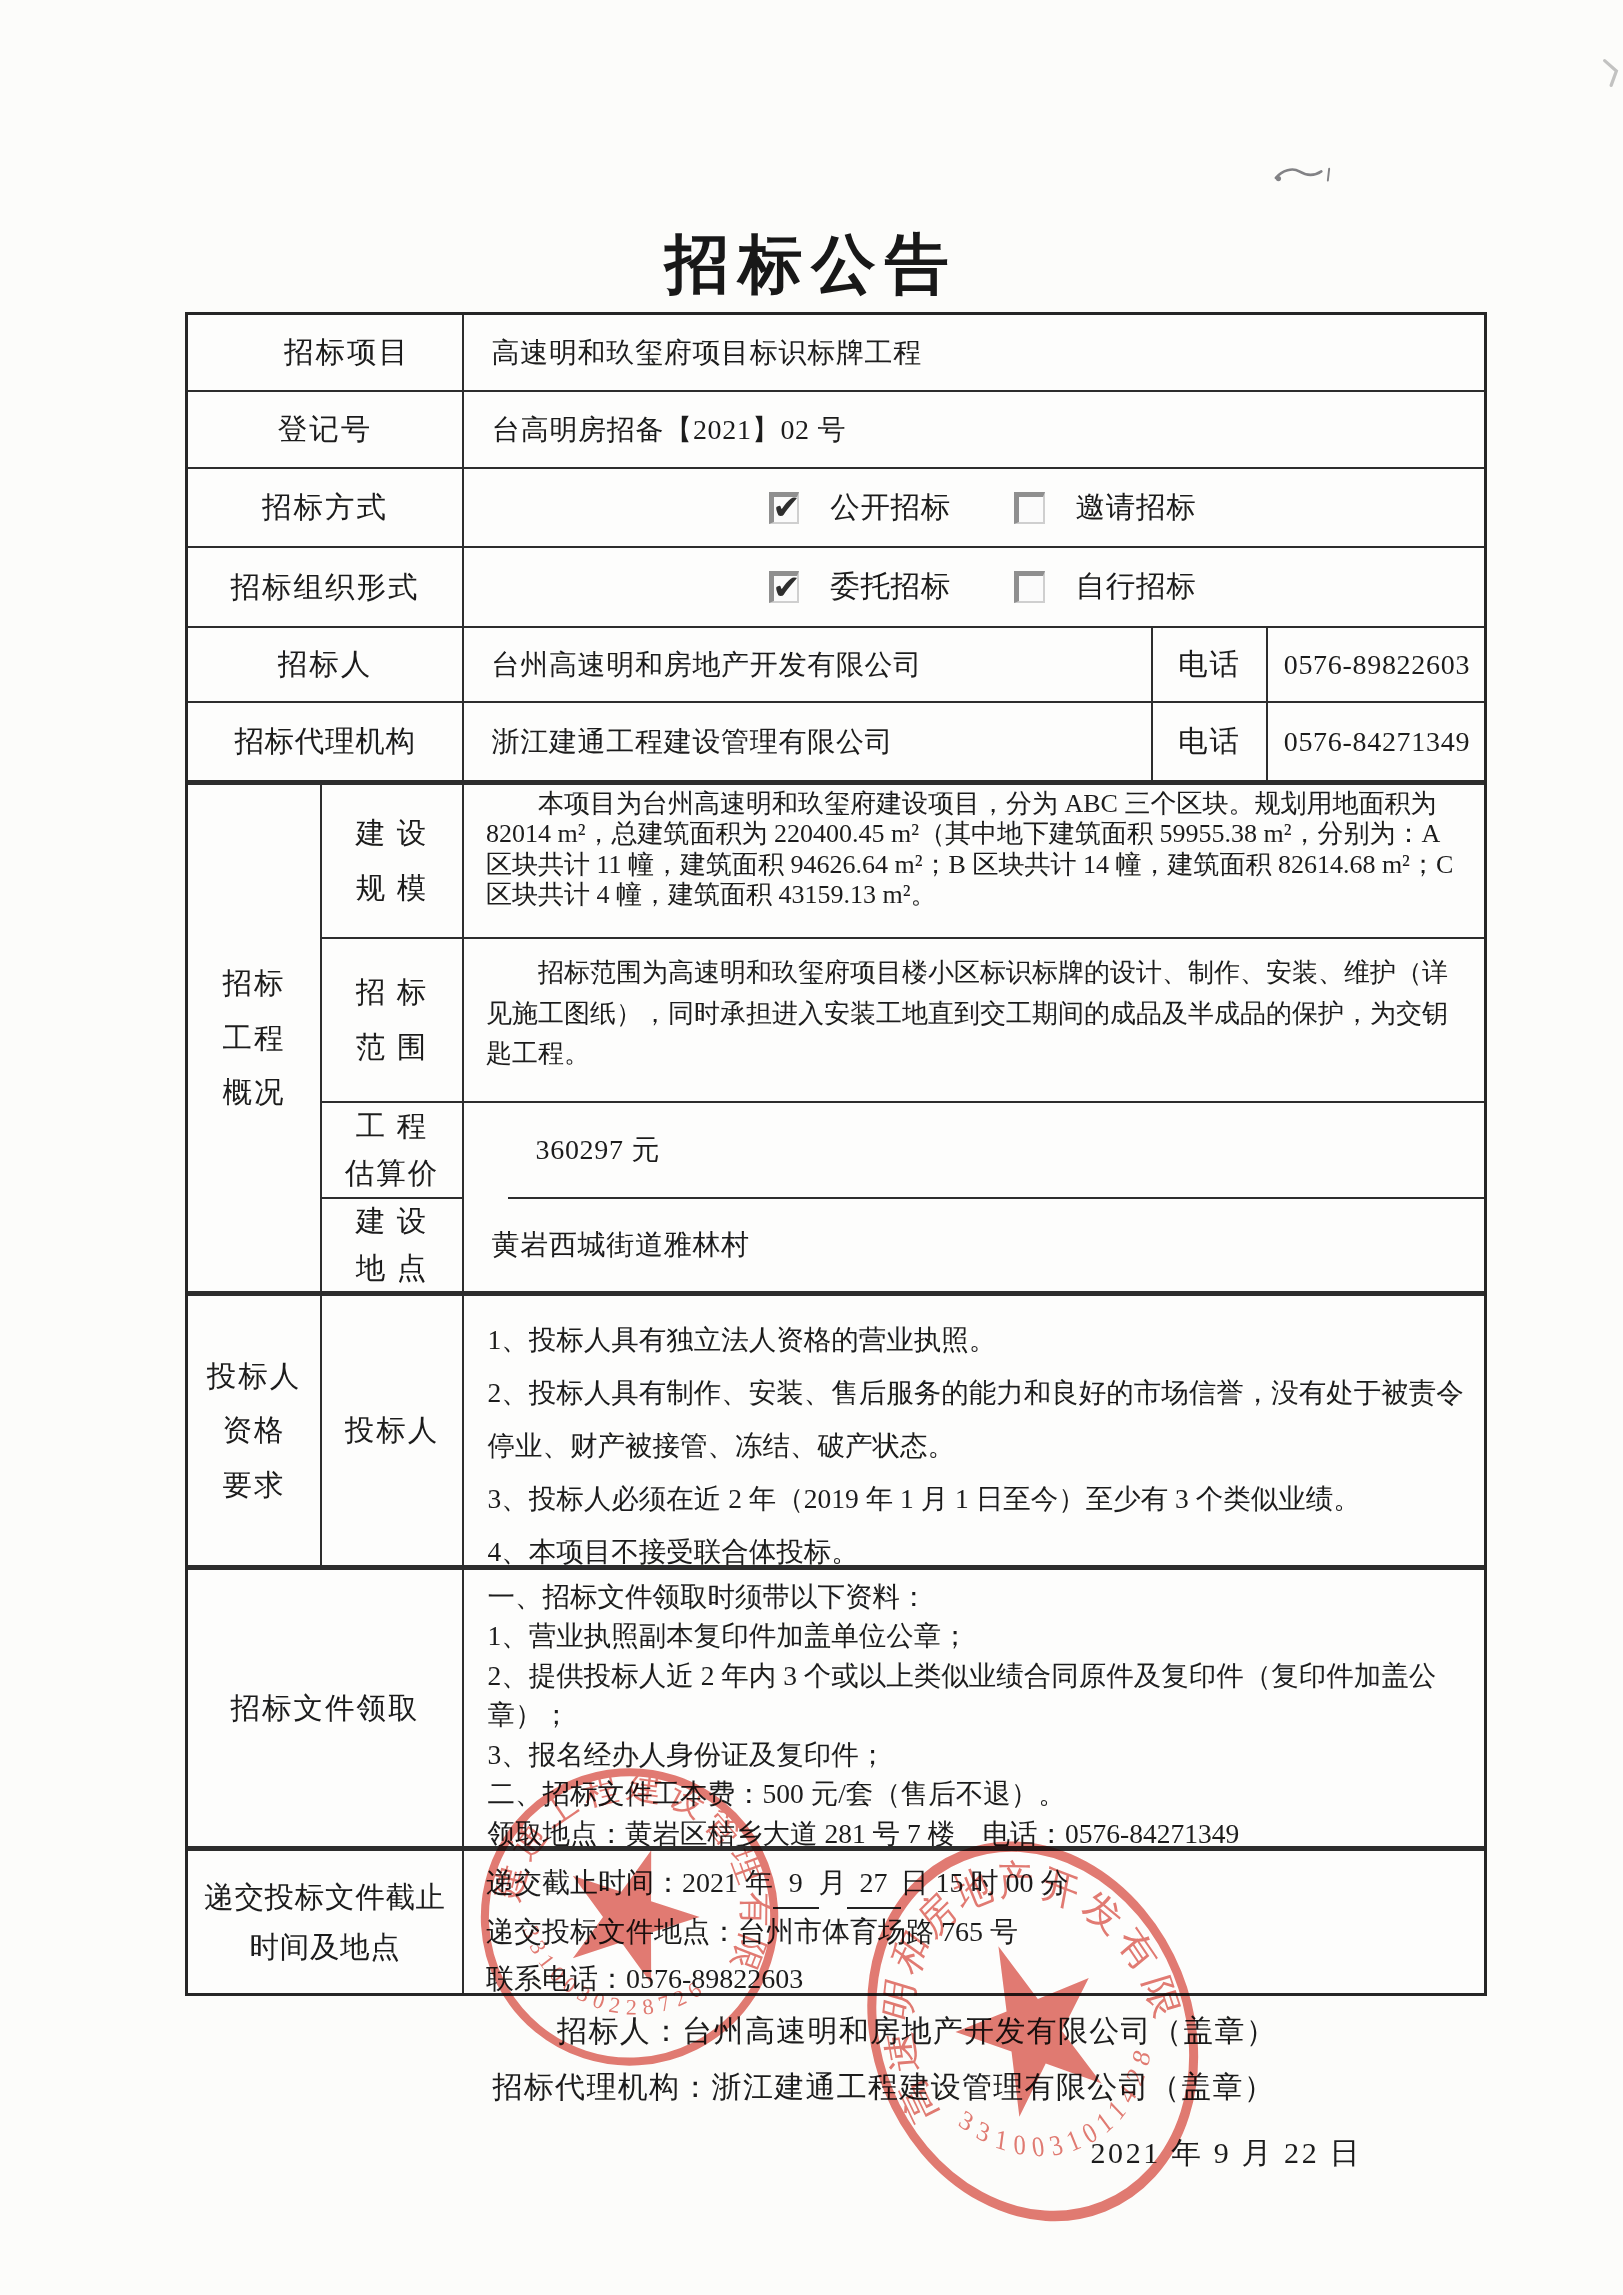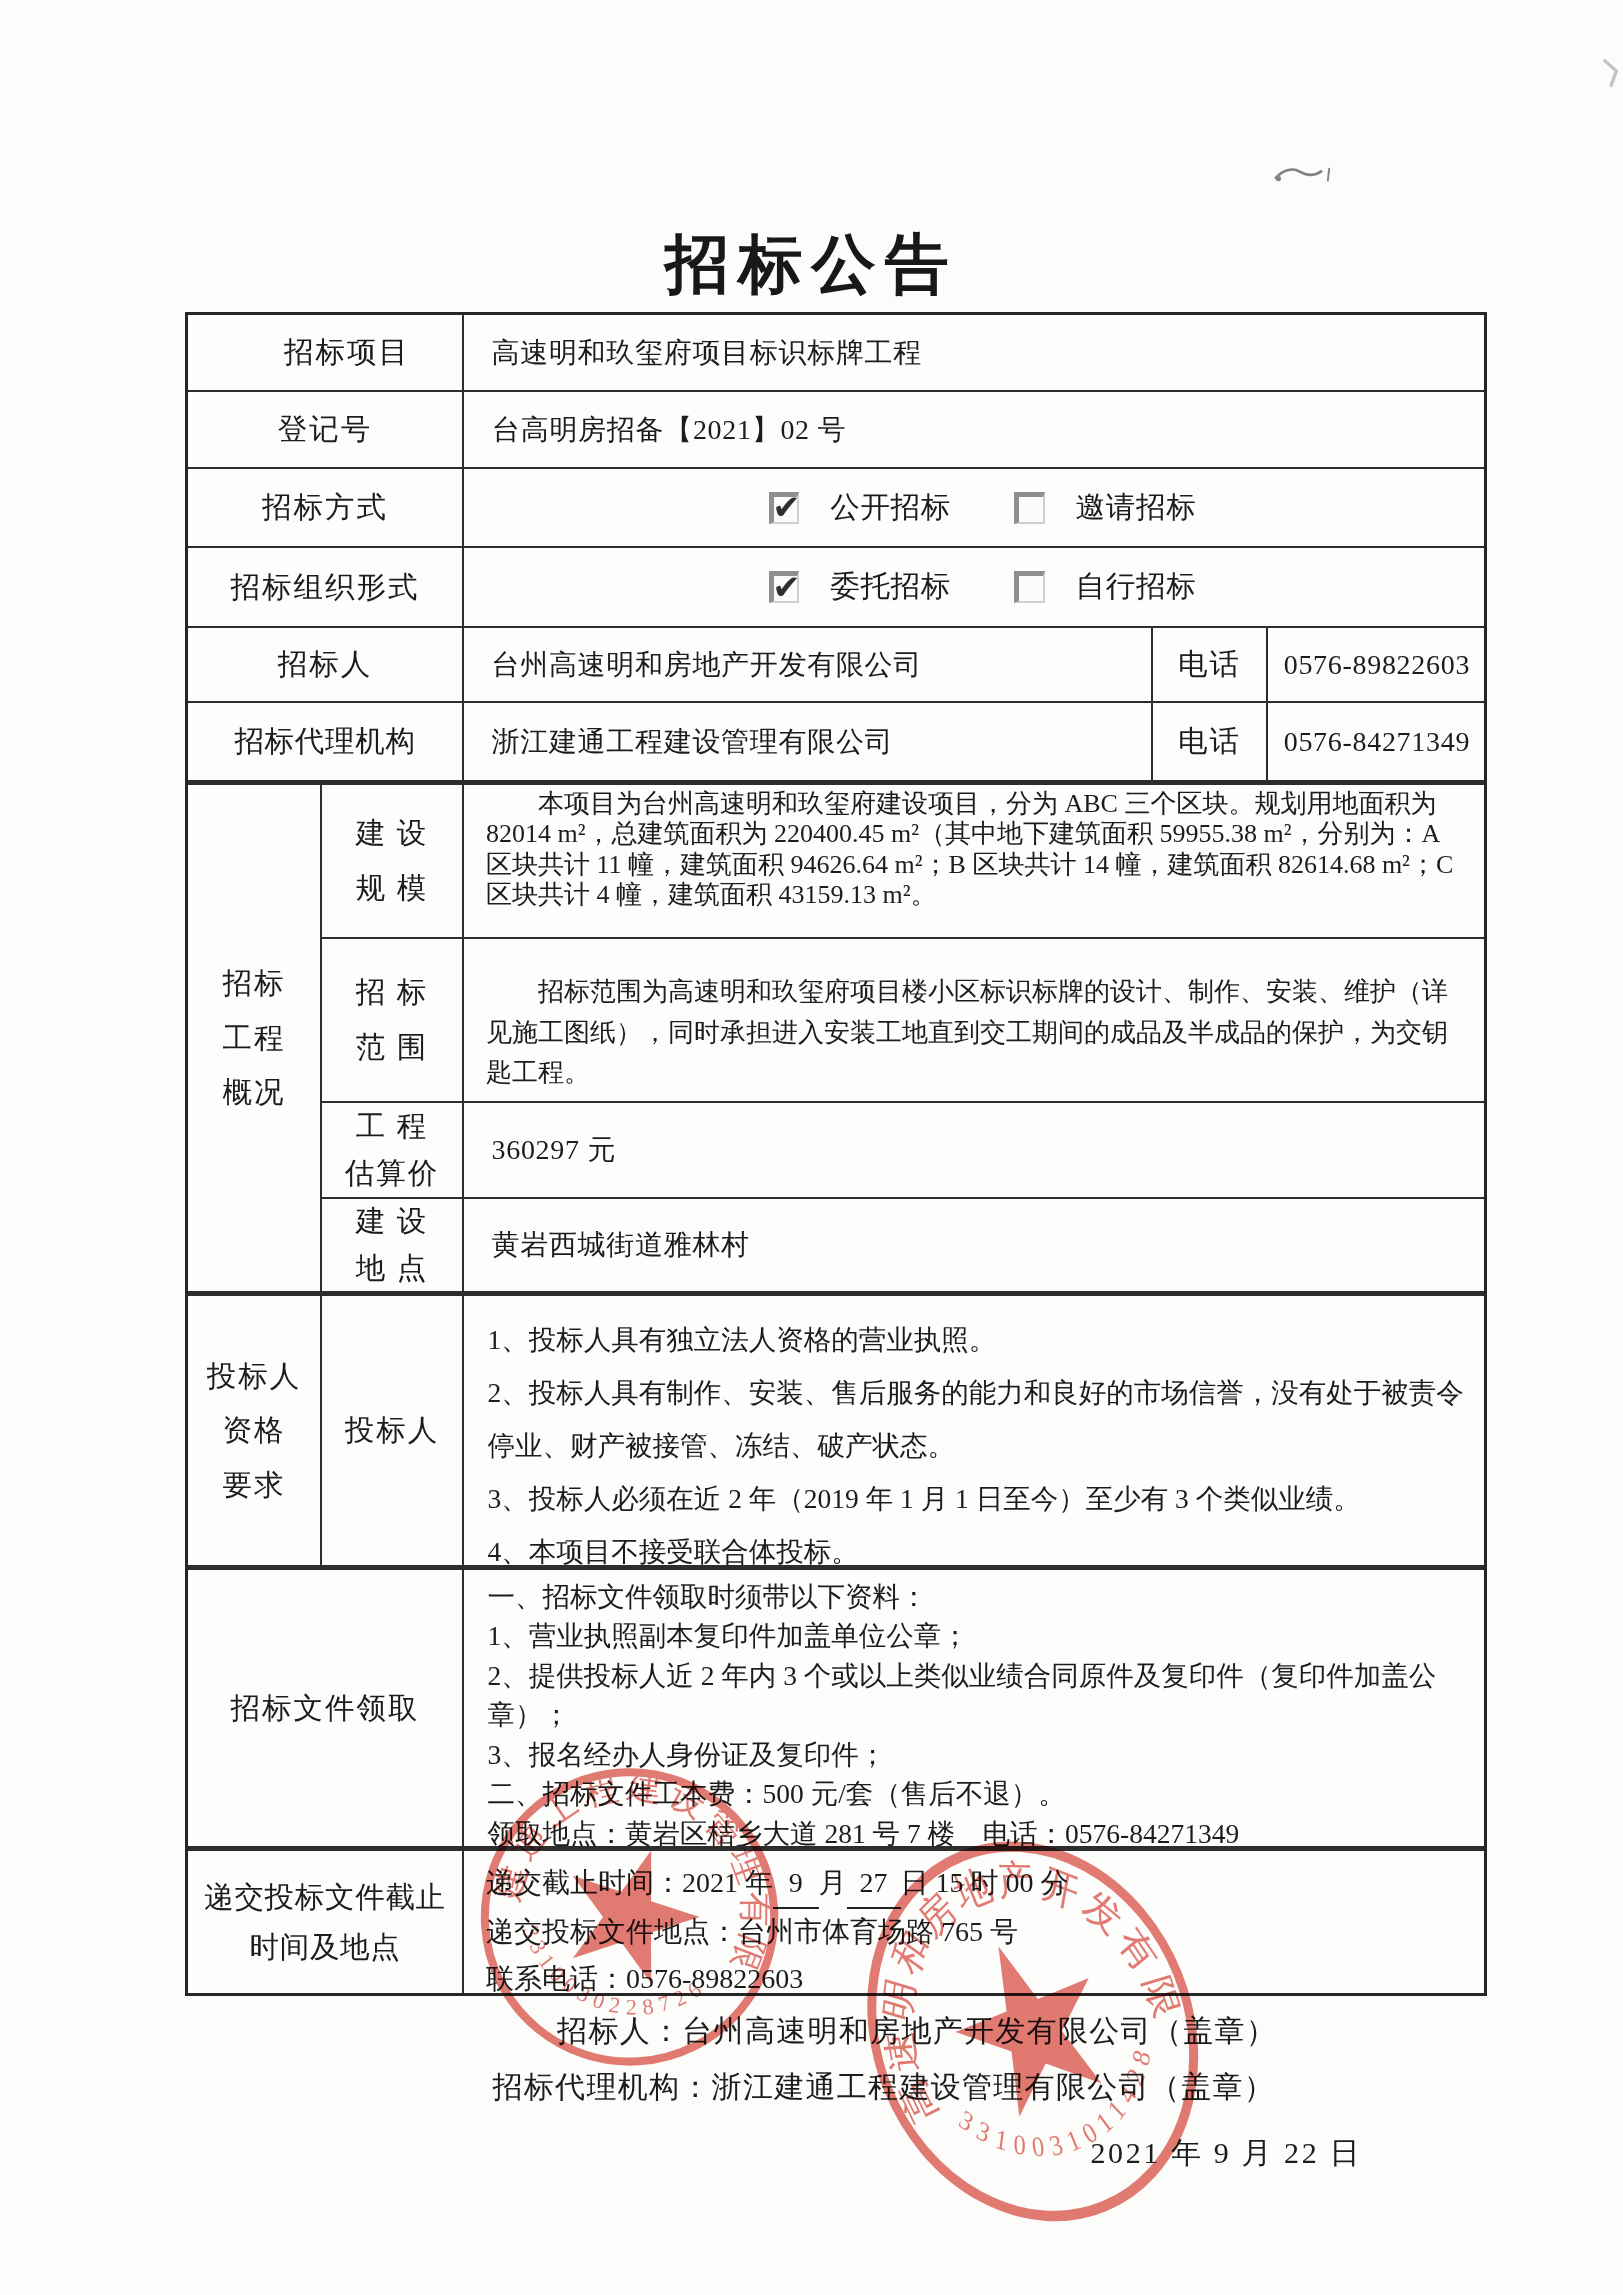--- a/index.html
+++ b/index.html
@@ -160,29 +160,29 @@
       <div>规 模</div>
     </div>
     <div class="cell para no-r thick-t" style="grid-column:3/6;grid-row:7;">
       <p>本项目为台州高速明和玖玺府建设项目，分为 ABC 三个区块。规划用地面积为 82014 m²，总建筑面积为 220400.45 m²（其中地下建筑面积 59955.38 m²，分别为：A 区块共计 11 幢，建筑面积 94626.64 m²；B 区块共计 14 幢，建筑面积 82614.68 m²；C 区块共计 4 幢，建筑面积 43159.13 m²。</p>
     </div>
 
     <div class="cell lbl" style="grid-column:2/3;grid-row:8;">
       <div>招 标</div>
       <div>范 围</div>
     </div>
-    <div class="cell para loose no-r" style="grid-column:3/6;grid-row:8;justify-content:flex-start;margin-top:19px;">
+    <div class="cell para loose no-r" style="grid-column:3/6;grid-row:8;justify-content:flex-start;">
       <p>招标范围为高速明和玖玺府项目楼小区标识标牌的设计、制作、安装、维护（详见施工图纸），同时承担进入安装工地直到交工期间的成品及半成品的保护，为交钥匙工程。</p>
     </div>
 
     <div class="cell lbl" style="grid-column:2/3;grid-row:9;line-height:1.6;">
       <div>工 程</div>
       <div>估算价</div>
     </div>
-    <div class="cell val no-r" style="grid-column:3/6;grid-row:9;">360297 元</div>
+    <div class="cell val no-r" style="grid-column:3/6;grid-row:9;margin-left:44px;">360297 元</div>
 
     <div class="cell lbl" style="grid-column:2/3;grid-row:10;line-height:1.6;">
       <div>建 设</div>
       <div>地 点</div>
     </div>
     <div class="cell val no-r" style="grid-column:3/6;grid-row:10;">黄岩西城街道雅林村</div>
 
     <div class="cell lbl thick-t" style="grid-column:1/2;grid-row:11;">
       <div>投标人</div>
       <div>资格</div>

